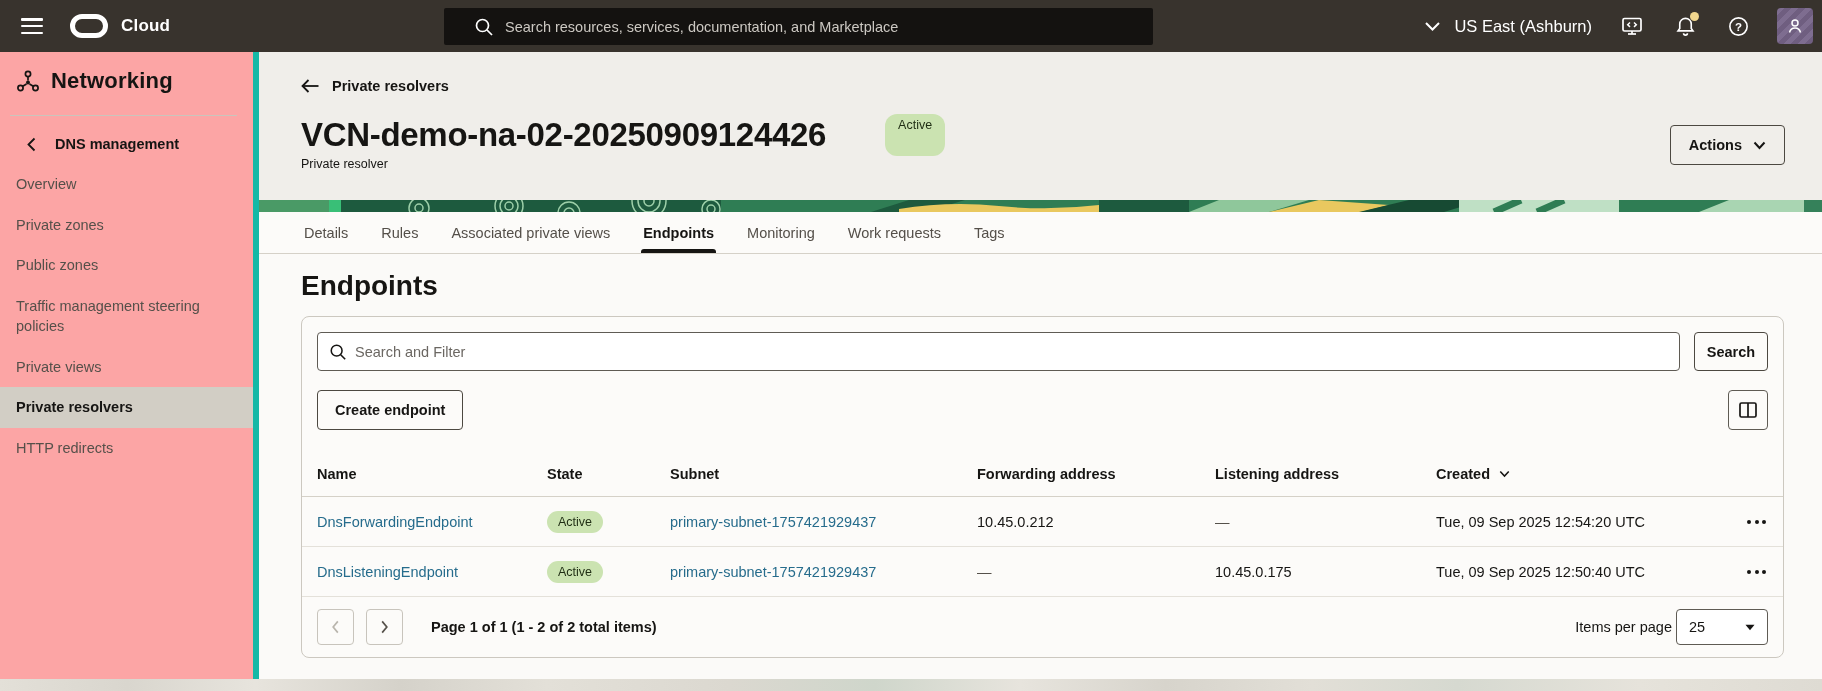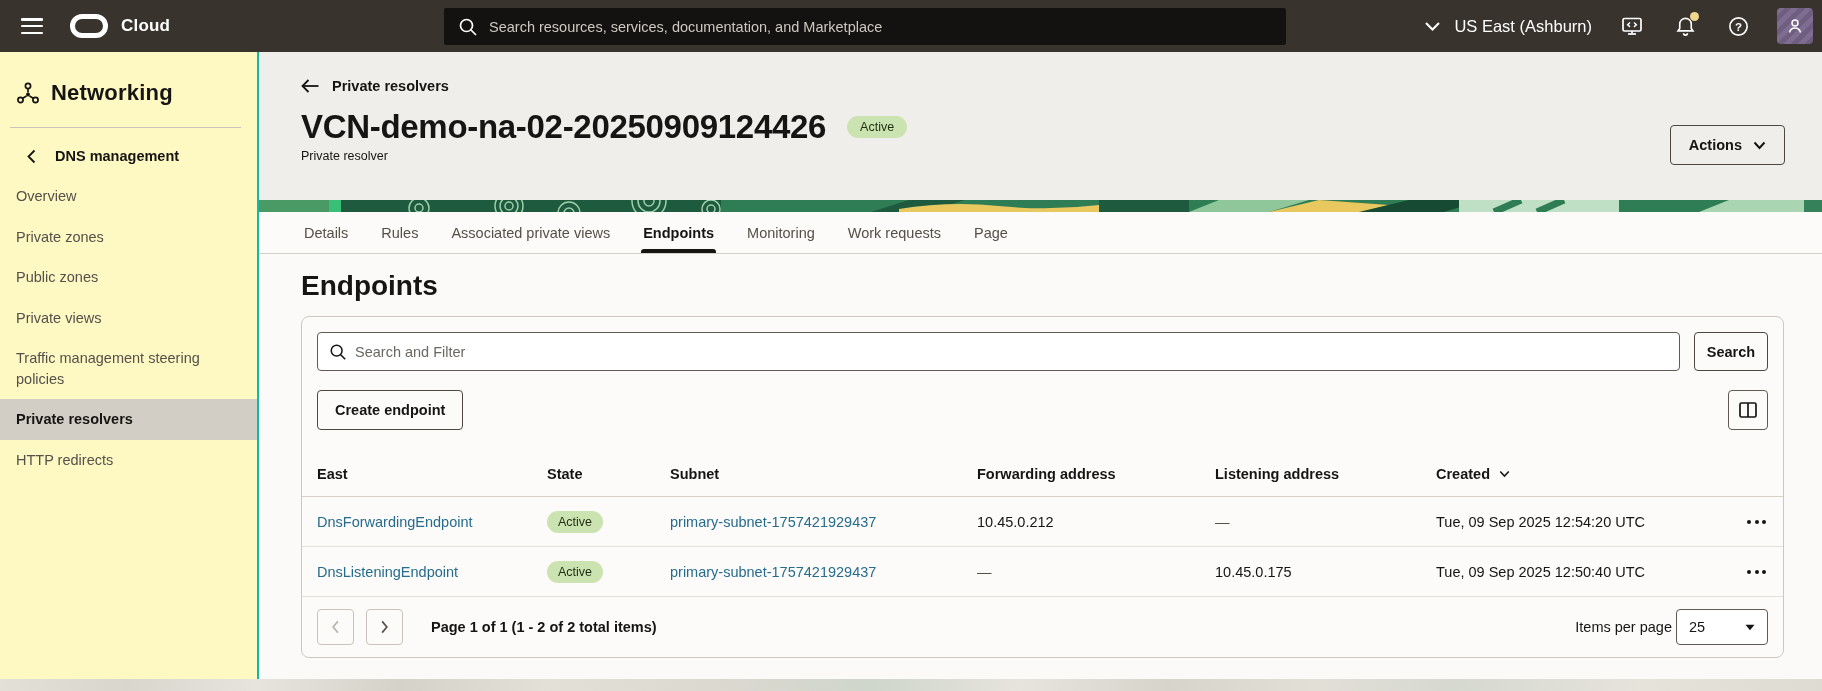--- a/index.html
+++ b/index.html
@@ -6,57 +6,57 @@
   html,body { width:1822px; height:691px; overflow:hidden;
     font-family:"Liberation Sans", sans-serif; background:#fbfaf8; color:#161513; }
 
   
   .topbar { position:relative; height:52px; background:#38332d; display:flex; align-items:center; padding-left:21px; }
   .hamburger { width:22px; height:16px; display:flex; flex-direction:column; justify-content:space-between; cursor:pointer; }
   .hamburger span { display:block; height:2.5px; background:#fff; border-radius:1px; }
   .brand { display:flex; align-items:center; margin-left:27px;text-align:center; }
   .logo-ring { width:38px; height:24px; border:5.5px solid #fff; border-radius:14px; display:inline-block; }
   .brand-text { color:#fff; font-size:17px; font-weight:700; margin-left:13px; letter-spacing:.2px; }
-  .topsearch { position:absolute; left:444px; top:8px; width:842px; height:37px; background:#141210; border-radius:2px;
-    display:flex; align-items:center; padding-left:14px; }
+  .topsearch { position:absolute; left:444px; top:8px; width:709px; height:37px; background:#141210; border-radius:2px;
+    display:flex; align-items:center; padding-left:30px; }
   .topsearch svg { flex:none; }
   .topsearch input { background:transparent; border:none; outline:none; color:#ccc8c2; font-size:14.5px;
     margin-left:11px; width:620px; font-family:"Liberation Sans", sans-serif; }
   .topsearch input::placeholder { color:#ccc8c2; opacity:1; }
   .topbar-right { position:absolute; right:9px; top:0; height:52px; display:flex; align-items:center; }
   .region-wrap { display:flex; align-items:center; cursor:pointer; }
   .region-label { color:#fff; font-size:16.5px; font-weight:500; margin-left:13px; }
   .tb-icon { width:26px; height:26px; display:flex; align-items:center; justify-content:center; cursor:pointer; position:relative; }
   .tb-icon + .tb-icon, .region-wrap + .tb-icon { margin-left:27px; }
   .bell-dot { position:absolute; top:-1px; right:-1px; width:9px; height:9px; border-radius:50%; background:#f1d78e; }
   .avatar { width:36px; height:36px; border-radius:4px; margin-left:26px;
     background:repeating-linear-gradient(135deg,#7e6d90 0 5px,#6f5e80 5px 10px);
     display:flex; align-items:center; justify-content:center; cursor:pointer; }
 
   
   .shell { display:flex; height:627px; }
 
   
-  .sidebar { width:259px; flex:none; background:#fef9c3; border-right:2px solid #14b8a6; padding-top:28px; }
+  .sidebar { width:259px; flex:none; background:#fca5a5; border-right:6px solid #14b8a6; padding-top:16px; }
   .side-title { display:flex; align-items:center; padding:0 16px; }
   .side-title h2 { font-size:22px; font-weight:700; margin-left:11px; letter-spacing:.2px; }
   .side-divider { border:none; border-top:1px solid #c9c5bd; margin:21px 16px 20px 10px; }
   .side-section { display:flex; align-items:center; padding-left:27px; margin-bottom:12px; cursor:pointer; }
   .side-section .label { font-size:14.5px; font-weight:700; margin-left:19px; }
   .side-nav { list-style:none; }
   .side-nav li { font-size:14.5px; color:#55504a; padding:10px 24px 10px 16px; line-height:1.42; cursor:pointer; }
   .side-nav li.selected { background:#d2cec5; color:#161513; font-weight:700; }
 
   
   .main { flex:1; display:flex; flex-direction:column; min-width:0; }
 
   .page-header { position:relative; height:148px; background:#f0eeea; padding:26px 0 0 42px; flex:none; }
   .breadcrumb { display:flex; align-items:center; cursor:pointer; width:max-content; }
   .breadcrumb .crumb { font-size:14.5px; font-weight:700; margin-left:12px; }
-  .title-row { display:flex; align-items:center; margin-top:12px; }
+  .title-row { display:flex; margin-top:20px;gap:38px; }
   .title-row h1 { font-size:33px; font-weight:700; letter-spacing:-.3px; line-height:42px; }
   .badge { background:#cbe3b1; color:#1f2d13; font-size:12.5px; font-weight:500;
     border-radius:12px; padding:4px 13px; margin-left:21px; }
   .subtitle { font-size:12.5px; color:#161513; margin-top:1px; }
   .actions-btn { position:absolute; right:37px; top:73px; height:40px; padding:0 18px;
     background:transparent; border:1px solid #4c4841; border-radius:4px;
     font-size:14.5px; font-weight:700; color:#161513; display:flex; align-items:center; cursor:pointer;
     font-family:"Liberation Sans", sans-serif; }
   .actions-btn svg { margin-left:11px; }
 
@@ -192,22 +192,22 @@
     <div class="side-section">
       <svg width="9" height="15" viewBox="0 0 9 15">
           <polyline points="7.5,1.5 1.5,7.5 7.5,13.5" fill="none" stroke="#161513" stroke-width="1.8"></polyline>
         </svg>
       <span class="label">DNS management</span>
     </div>
     <ul class="side-nav">
       <li>Overview</li>
       <li>Private zones</li>
       <li>Public zones</li>
+      <li>Traffic management steering policies</li>
       <li>Private views</li>
-      <li>Traffic management steering policies</li>
       <li class="selected">Private resolvers</li>
       <li>HTTP redirects</li>
     </ul>
   </aside>
 
   <main class="main">
     <div class="page-header">
       <div class="breadcrumb">
         <svg width="19" height="14" viewBox="0 0 19 14">
             <line x1="1.5" y1="7" x2="17.5" y2="7" stroke="#161513" stroke-width="1.8"></line>
@@ -263,21 +263,21 @@
       </svg>
     </div>
 
     <div class="tabbar">
       <div class="tab">Details</div>
       <div class="tab">Rules</div>
       <div class="tab">Associated private views</div>
       <div class="tab active">Endpoints</div>
       <div class="tab">Monitoring</div>
       <div class="tab">Work requests</div>
-      <div class="tab">Page</div>
+      <div class="tab">Tags</div>
     </div>
 
     <div class="content">
       <h2>Endpoints</h2>
       <div class="card">
         <div class="filter-row">
           <div class="filter-input">
             <svg width="18" height="18" viewBox="0 0 20 20">
                 <circle cx="8.5" cy="8.5" r="6" fill="none" stroke="#161513" stroke-width="1.7"></circle>
                 <line x1="13" y1="13" x2="18" y2="18" stroke="#161513" stroke-width="1.7"></line>
@@ -291,21 +291,21 @@
           <button class="col-btn">
             <svg width="18" height="16" viewBox="0 0 18 16">
                 <rect x="1" y="1" width="16" height="14" rx="1.5" fill="none" stroke="#161513" stroke-width="1.7"></rect>
                 <line x1="9" y1="1" x2="9" y2="15" stroke="#161513" stroke-width="1.7"></line>
               </svg>
           </button>
         </div>
 
         <div class="tbl">
           <div class="trow thead">
-            <div>East</div>
+            <div>Name</div>
             <div>State</div>
             <div>Subnet</div>
             <div>Forwarding address</div>
             <div>Listening address</div>
             <div class="sortable">
               <span>Created</span>
               <svg width="11" height="8" viewBox="0 0 13 9">
                   <polyline points="1.5,1.5 6.5,7 11.5,1.5" fill="none" stroke="#161513" stroke-width="1.8"></polyline>
                 </svg>
             </div>

